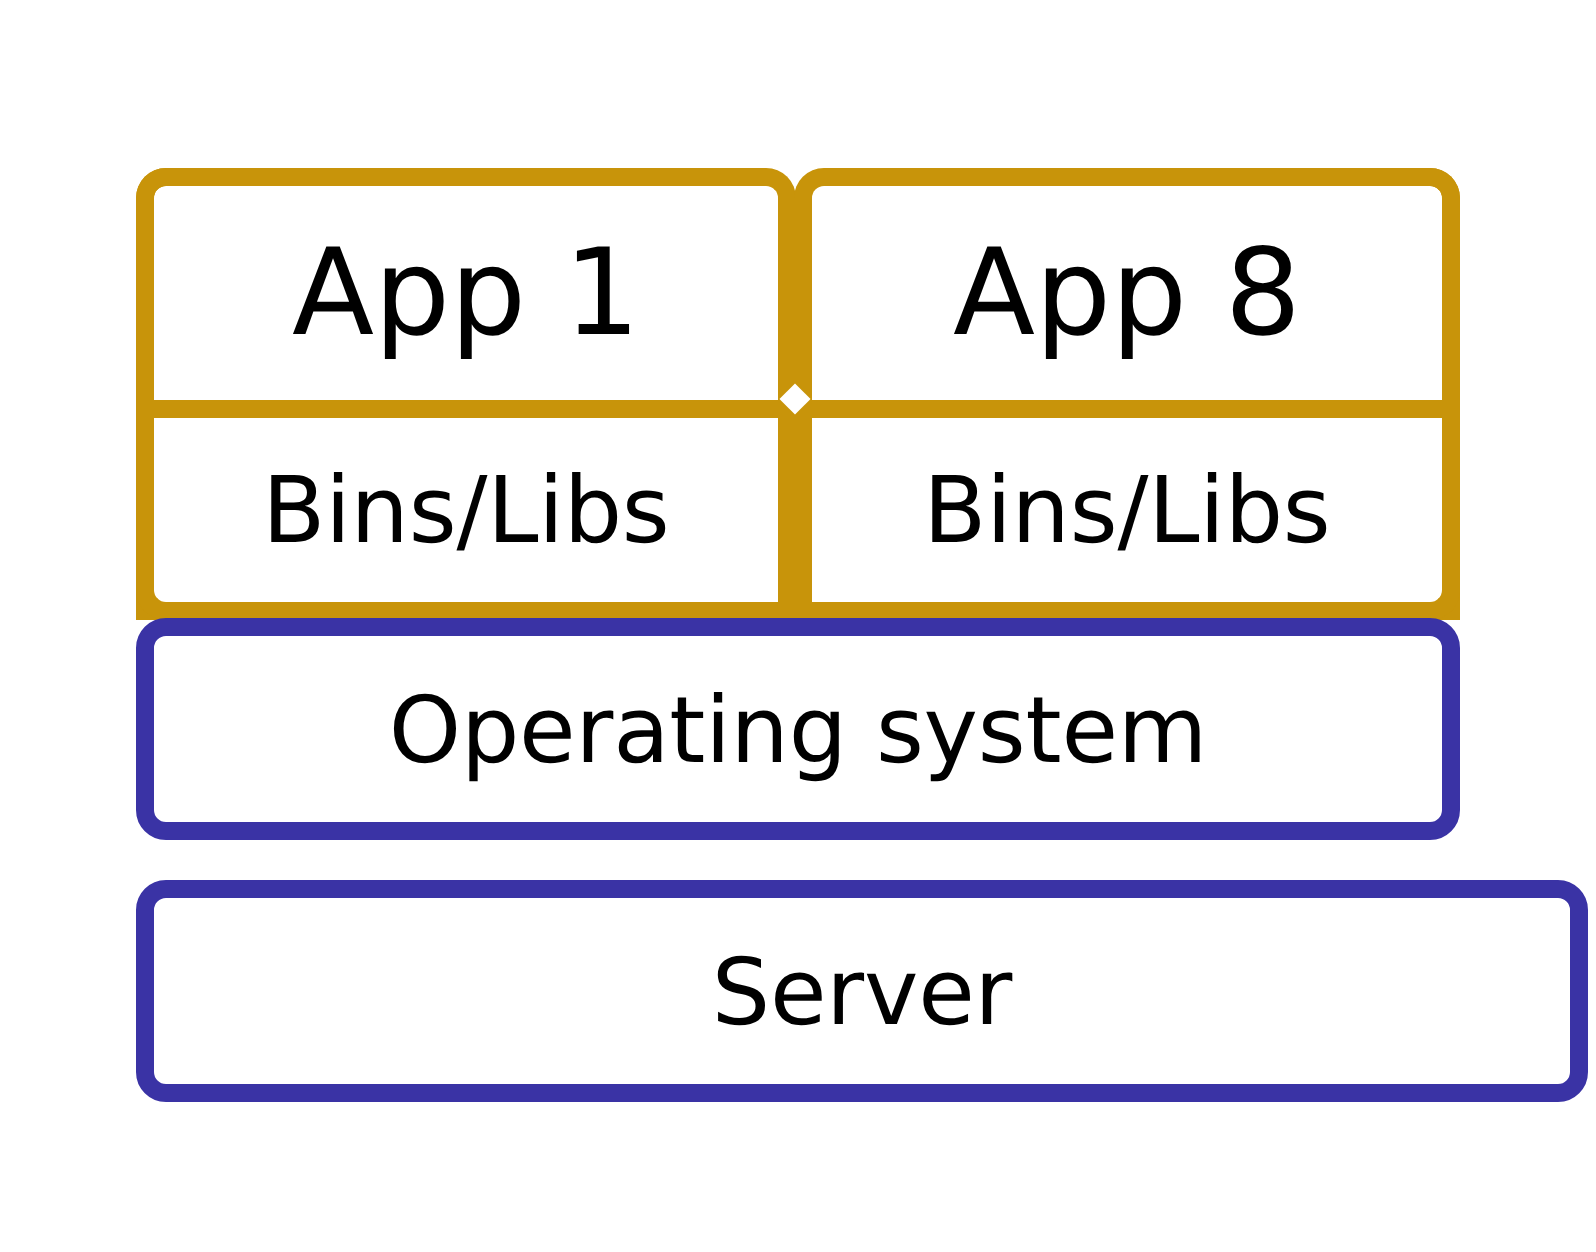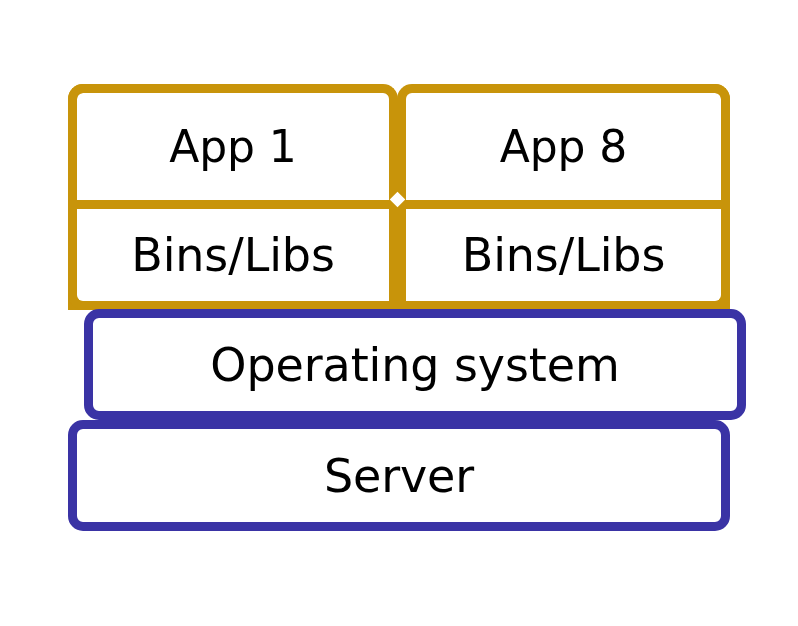--- a/index.html
+++ b/index.html
@@ -56,21 +56,21 @@
     border-bottom-width: 0;
   }
   .node.app-2 {
     left: 397px; top: 84px;
     width: 333px; height: 116px;
     border-bottom-left-radius: 0;
     border-bottom-right-radius: 0;
     border-bottom-width: 0;
   }
   .node.app-1 > .node-label,
-  .node.app-2 > .node-label { font-size: 44px; }
+  .node.app-2 > .node-label { font-size: 60px; }
 
   
   .node.binslibs-1 {
     left: 68px;  top: 200px;
     width: 330px; height: 110px;
     border-top-left-radius: 0;
     border-top-right-radius: 0;
     border-bottom-left-radius: 0;
     border-bottom-right-radius: 0;
   }
@@ -122,29 +122,29 @@
     top: 194px;
     width: 11px;
     height: 11px;
     background: #ffffff;
     transform: rotate(45deg);
     pointer-events: none;
   }
 
   
   .node.operating-system {
-    left: 84px;  top: 309px;
+    left: 68px;  top: 309px;
     width: 662px; height: 111px;
   }
   .node.operating-system > .node-label { font-size: 46px; }
 
   
   .node.server {
-    left: 68px;  top: 420px;
-    width: 662px; height: 111px;
+    left: 68px;  top: 440px;
+    width: 726px; height: 111px;
   }
   .node.server > .node-label { font-size: 46px; }
 </style>
 </head>
 <body>
 
 <div id="diagram-canvas">
 
   <div class="node app-tier app-1">
     <span class="node-label">App 1</span>

